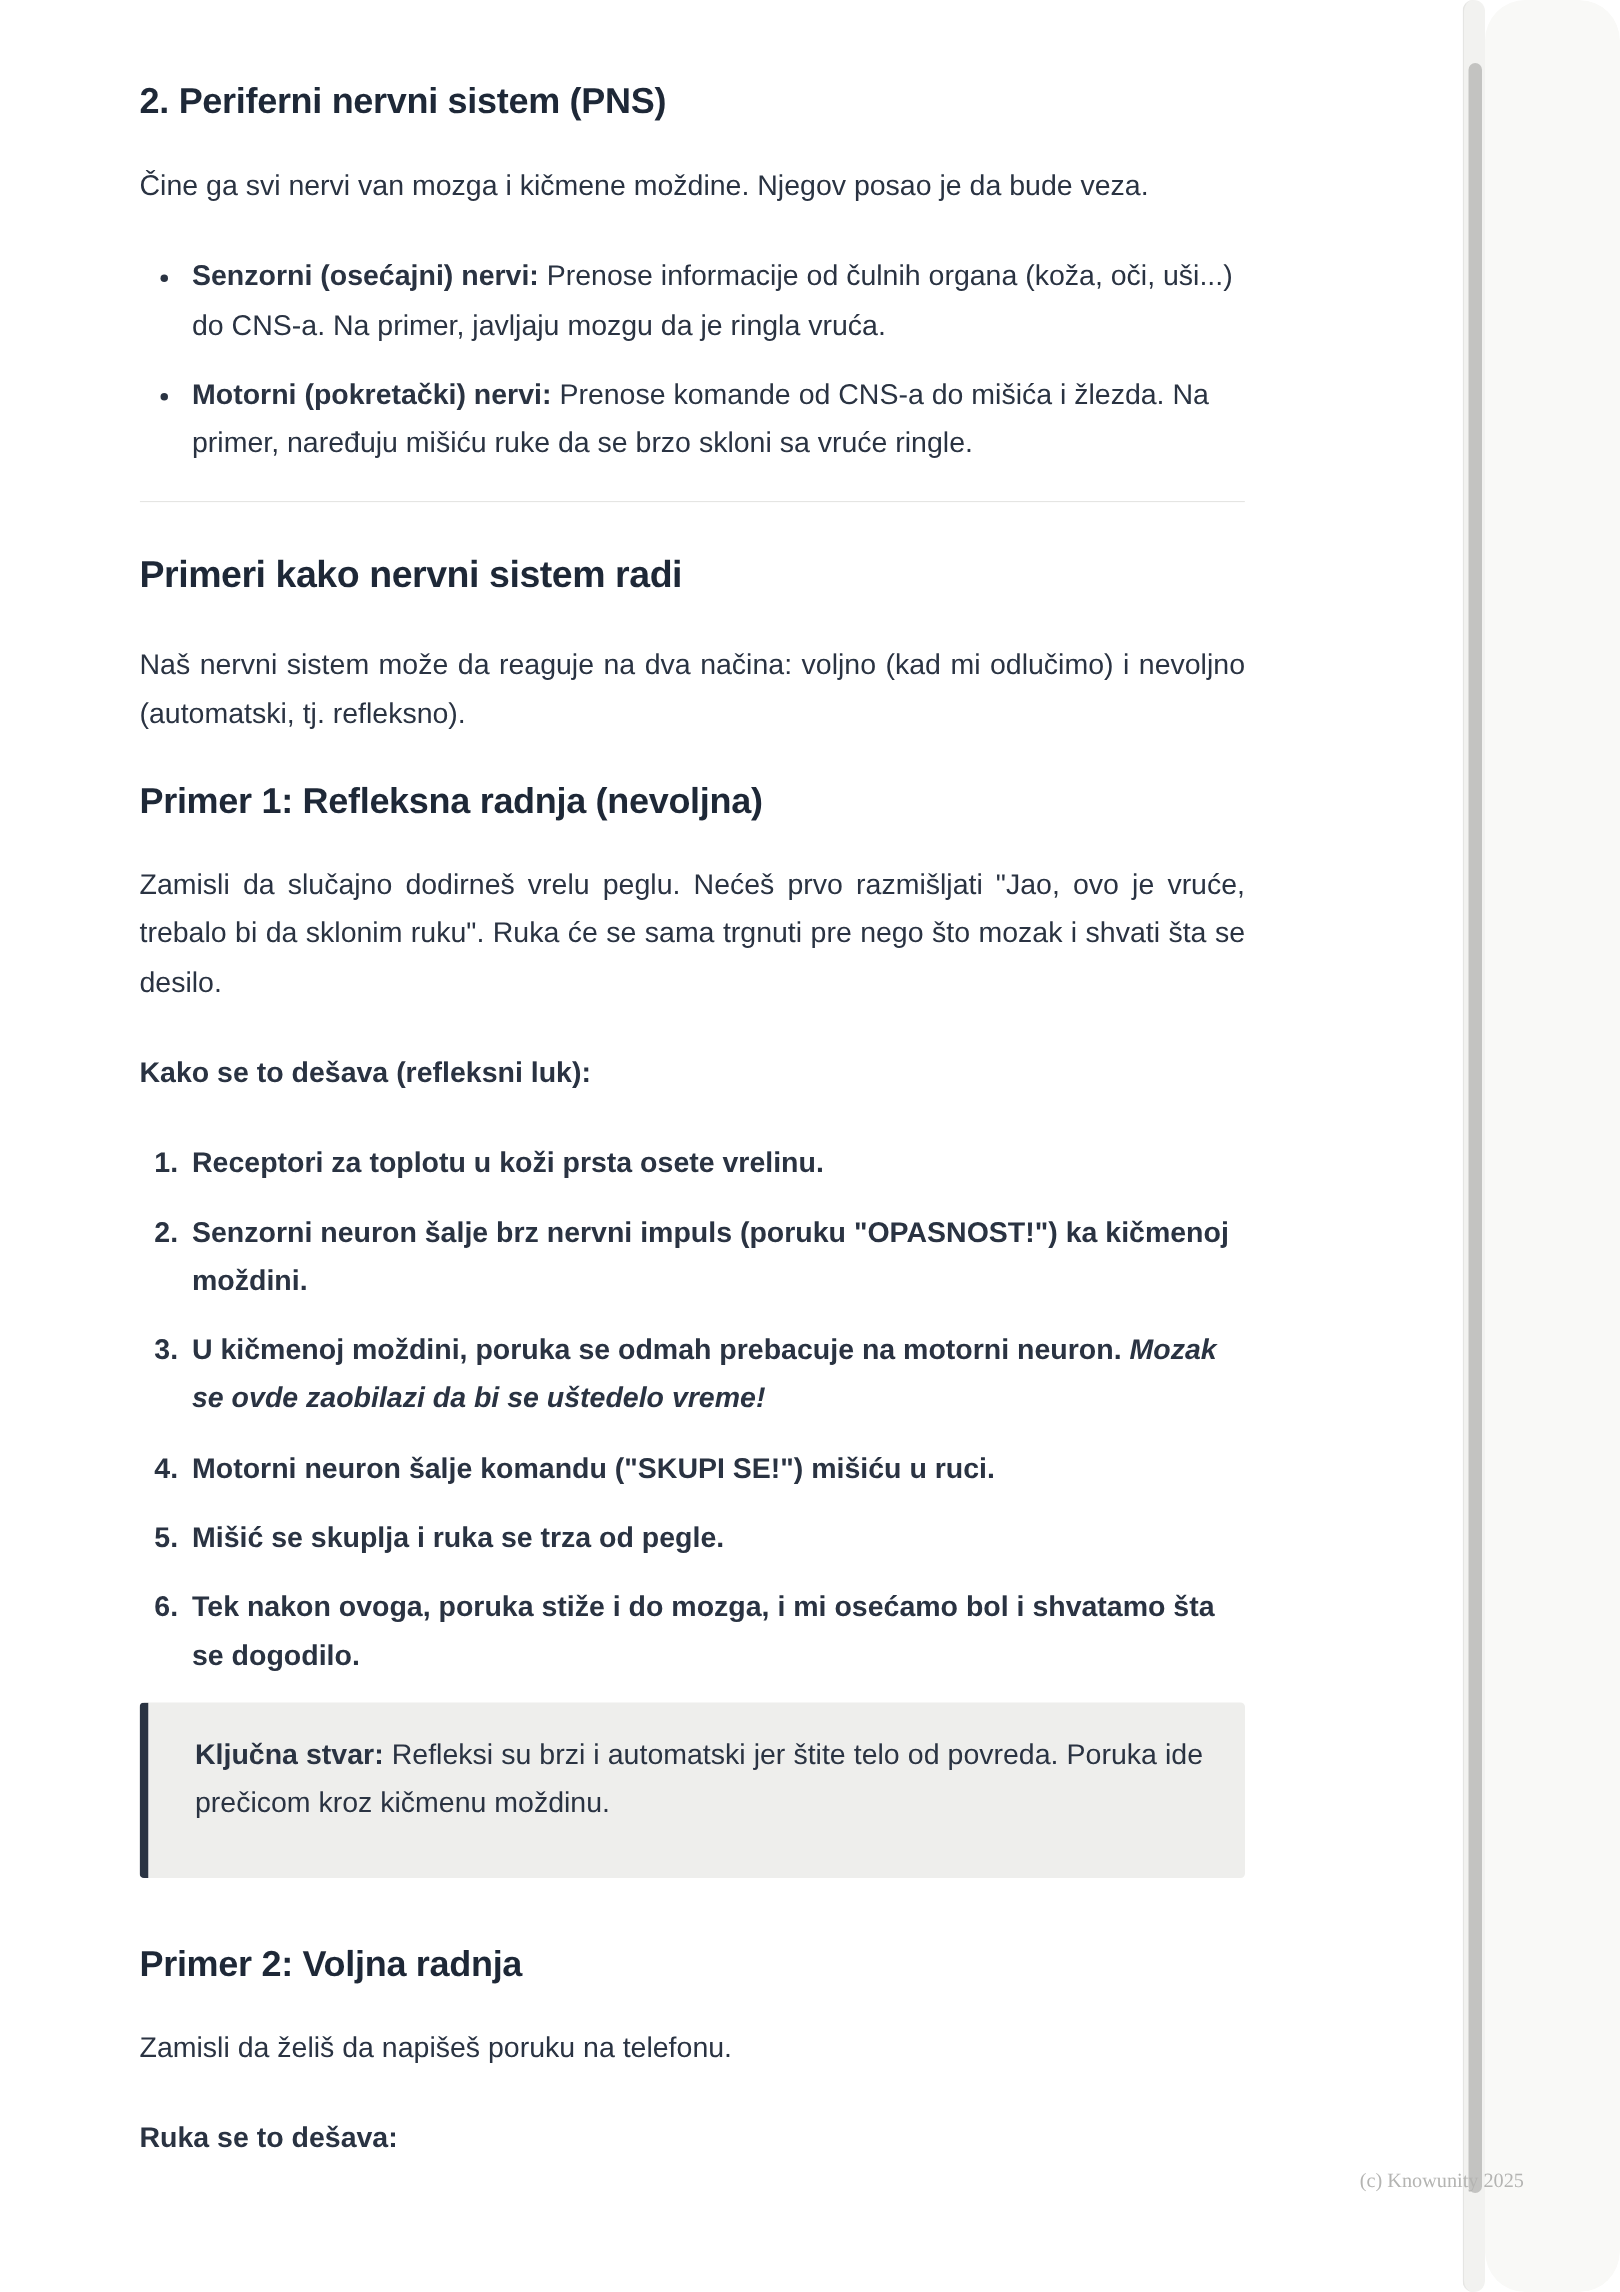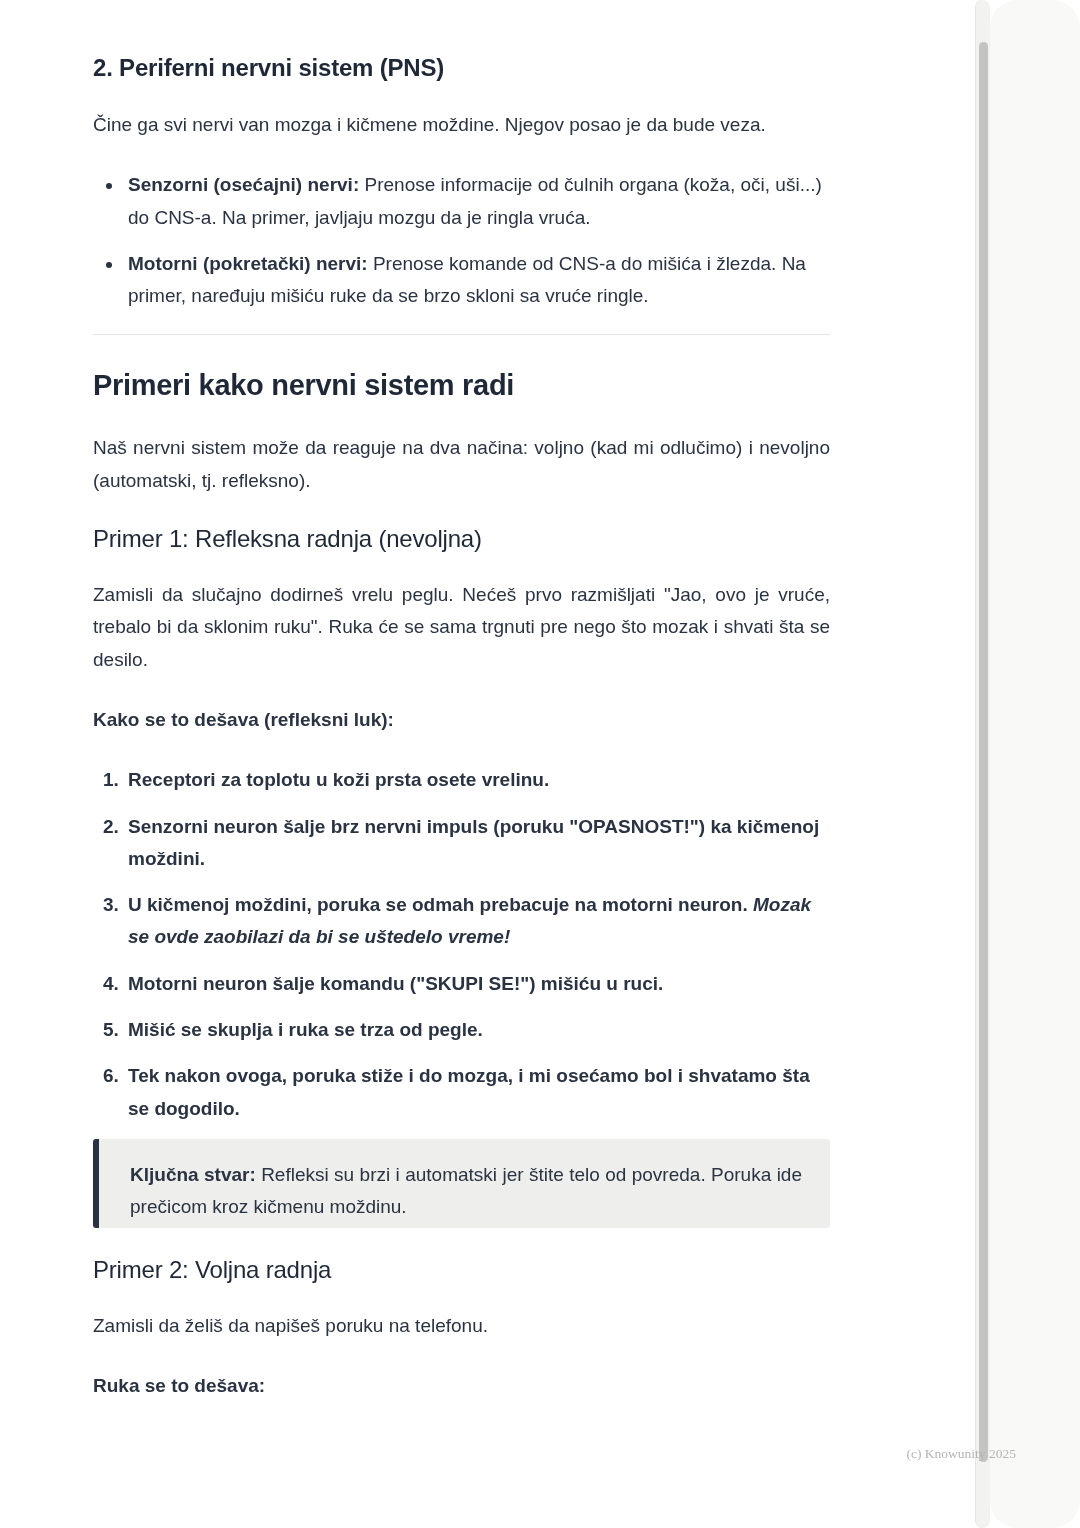--- a/index.html
+++ b/index.html
@@ -8,40 +8,40 @@
     background: var(--page-bg, #ffffff);
     font-family: "Liberation Sans", "DejaVu Sans", sans-serif;
     color: var(--text, #2a3342);
     overflow: hidden;
   }
   .viewport { position: relative; width: 1080px; height: 1528px; }
   .doc-page { position: absolute; left: 0; top: 0; width: 975px; height: 1528px; background: var(--page-bg, #ffffff); }
   .content { position: absolute; left: 93px; top: 54px; width: 737px; }
 
   .h3 { font-size: 24px; font-weight: 700; color: var(--heading, #1e2837); margin-bottom: 27px; letter-spacing: -0.2px; }
-  .h1 { font-size: 29px; font-weight: 700; color: var(--heading, #1e2837); margin-bottom: 30px; letter-spacing: -0.3px; }
-  .h2 { font-size: 24px; font-weight: 400; color: var(--heading, #1e2837); margin-bottom: 26px; letter-spacing: -0.2px; }
+  .h1 { font-size: 25px; font-weight: 700; color: var(--heading, #1e2837); margin-bottom: 30px; letter-spacing: -0.3px; }
+  .h2 { font-size: 24px; font-weight: 700; color: var(--heading, #1e2837); margin-bottom: 26px; letter-spacing: -0.2px; }
 
   .p { font-size: 19px; line-height: 1.7; margin-bottom: 28px; }
   .just { text-align: justify; }
   .label { font-weight: 700; }
   .last { margin-bottom: 0; }
 
   .bullets { list-style: disc; padding-left: 31px; margin-bottom: 22px; }
   .steps { list-style: decimal; padding-left: 31px; margin-bottom: 0; font-weight: bold; }
   .bullets .li, .steps .li { font-size: 19px; line-height: 1.7; margin-bottom: 14px; padding-left: 4px; }
 
   .divider { border: none; border-top: 1px solid var(--divider, #e5e5e3); margin: 14px 0 34px; }
 
   .callout {
     background: var(--callout-bg, #eeeeec);
     border-left: 6px solid var(--callout-border, #2a3342);
     border-radius: 3px;
-    padding: 20px 28px 4px 31px;
-    margin: 14px 0 28px;
+    padding: 20px 28px 32px 31px;
+    margin: 14px 0 44px;
   }
   .callout-text { margin-bottom: 0; }
 
   .gutter { position: absolute; left: 990px; top: 0; width: 90px; height: 100%; background: var(--gutter-bg, #f9f9f7); }
   .scrollbar-track {
     position: absolute; left: 975px; top: 0; width: 15px; height: 100%;
     background: var(--scrollbar-track, #f2f2f0);
     border-left: 1px solid var(--divider, #e5e5e3);
   }
   .scrollbar-thumb {

